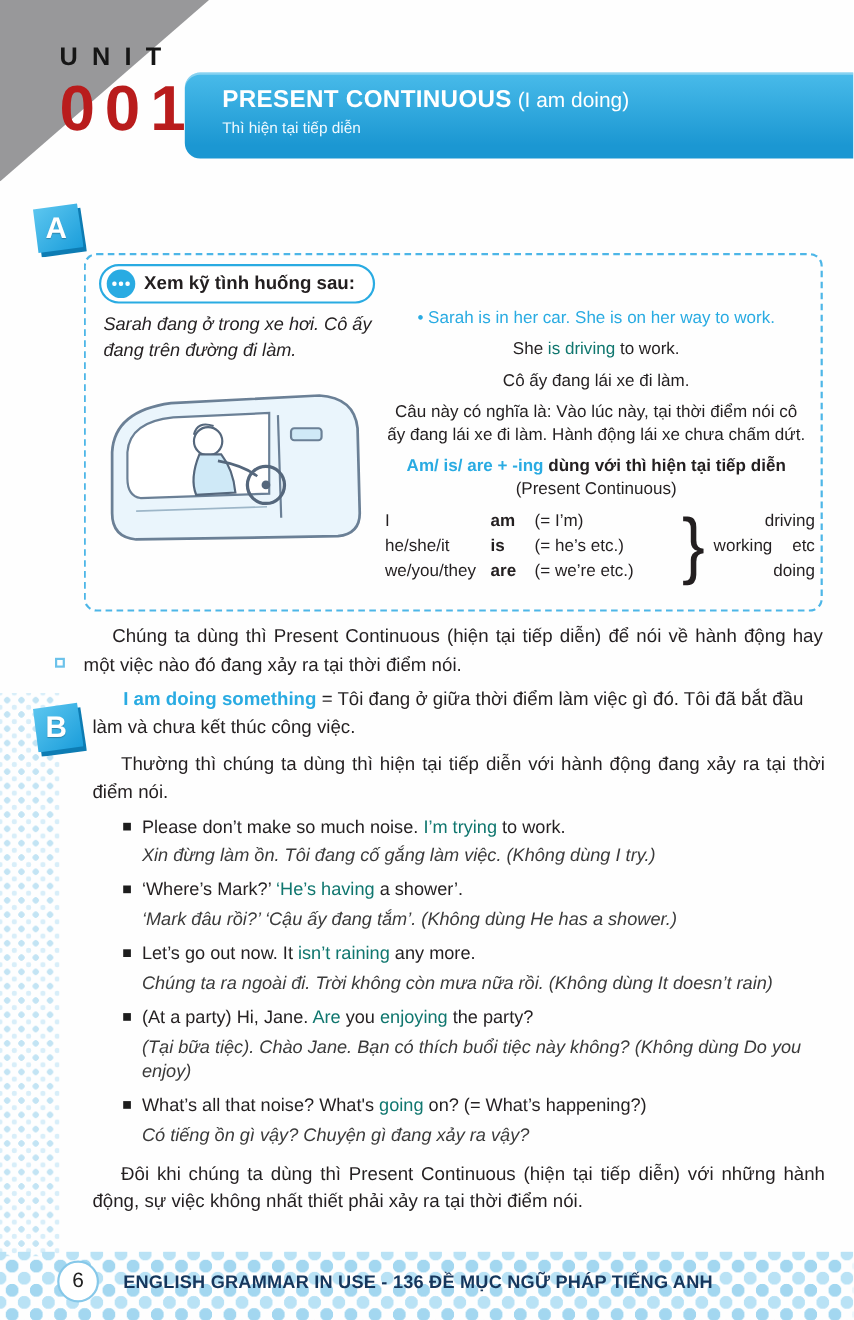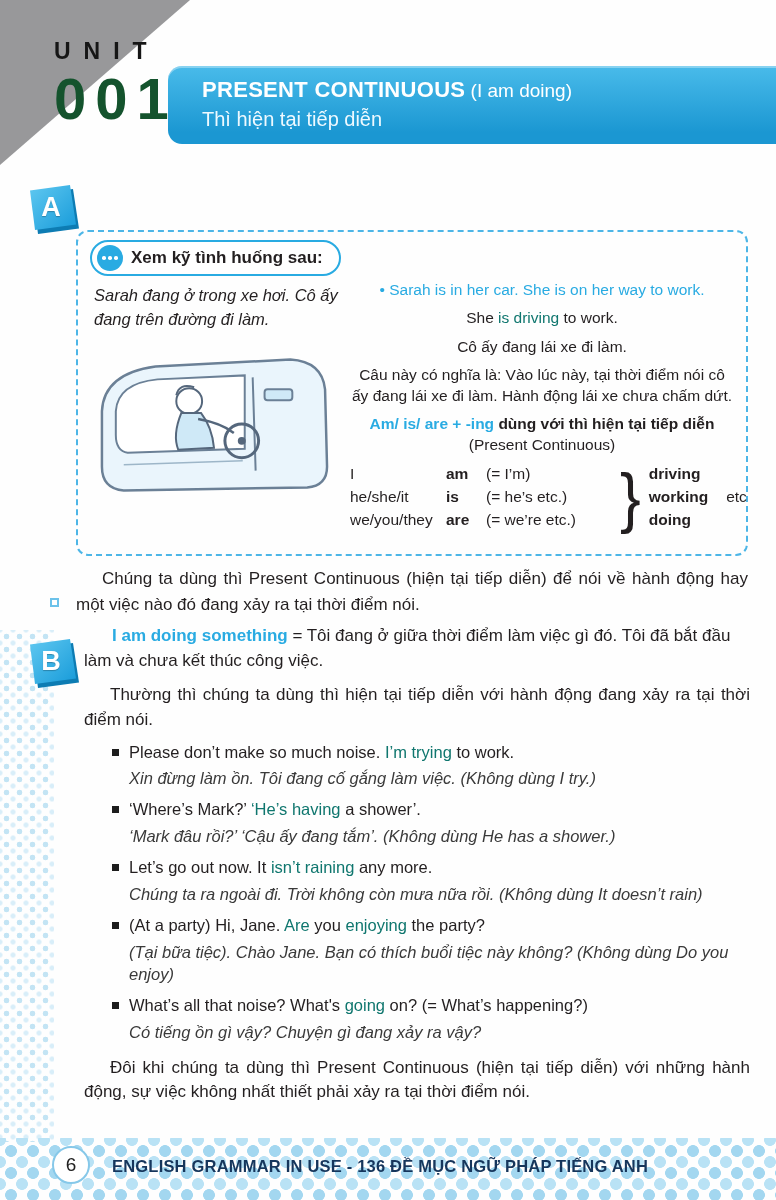--- a/index.html
+++ b/index.html
@@ -29,32 +29,32 @@
   }
 
   
   .corner-triangle {
     position:absolute; top:0; left:0; width:190px; height:165px;
     background:#98989a;
     clip-path:polygon(0 0, 100% 0, 0 100%);
   }
   .unit-block { position:absolute; top:38px; left:54px; }
   .unit-label { font-size:23px; font-weight:bold; letter-spacing:13px; color:#161616; }
-  .unit-number { font-size:58px; font-weight:bold; letter-spacing:9px; line-height:1.05; margin-top:4px; color:#14532d; }
+  .unit-number { font-size:58px; font-weight:bold; letter-spacing:9px; line-height:1.05; margin-top:4px; color:#b91c1c; }
 
   .banner {
     position:absolute; left:168px; right:0; top:66px; height:78px;
     background:linear-gradient(180deg,#49bbea 0%, #1b97d2 85%);
     border-radius:14px 0 0 14px;
     padding:11px 20px 0 34px;
     box-shadow:inset 0 2px 0 rgba(255,255,255,.35);
   }
   .banner-main { color:#fff; font-weight:bold; font-size:22px; letter-spacing:.3px; }
   .banner-suffix { color:#fff; font-size:19px; }
-  .banner-subtitle { color:#eef9ff; font-size:20px; margin-top:5px; }
+  .banner-subtitle { color:#eef9ff; font-size:14px; margin-top:5px; }
 
   
   .marker { position:absolute; width:50px; height:46px; }
   .marker .shadow {
     position:absolute; inset:0; background:#0d7cb3;
     clip-path:polygon(8% 14%, 88% 2%, 100% 88%, 18% 100%);
     transform:translate(3px,4px);
   }
   .marker .face {
     position:absolute; inset:0;
@@ -94,21 +94,21 @@
   .hl { color:#0f766e; }
   .blue-bold { color:#29abe2; font-weight:bold; }
   .bold { font-weight:bold; }
   .justify { text-align:justify; }
 
   .conjugation { display:flex; align-items:center; gap:8px; margin-top:2px; }
   .conj-table { display:grid; grid-template-columns:96px 40px 126px; row-gap:1px; font-size:15.5px; line-height:1.4; }
   .conj-verb { font-weight:bold; }
   .brace { font-size:62px; font-weight:400; line-height:64px; transform:scaleY(1.08); color:#231f20; }
   .conj-results { display:grid; row-gap:1px; font-size:15.5px; line-height:1.4; }
-  .conj-results .word { font-weight:bold; }
+  .conj-results .word { font-weight:normal;text-align:right; }
   .etc-label { font-weight:normal; margin-left:18px; }
 
   .summary {
     position:absolute; left:76px; top:566px; width:672px;
     font-size:17px; line-height:1.5; text-align:justify; text-indent:26px;
   }
   .deco-square { position:absolute; left:50px; top:598px; width:9px; height:9px; border:2px solid #6cc2ea; background:#fff; }
 
   
   .section-b { position:absolute; left:84px; top:624px; width:666px; font-size:17px; line-height:1.45; }

